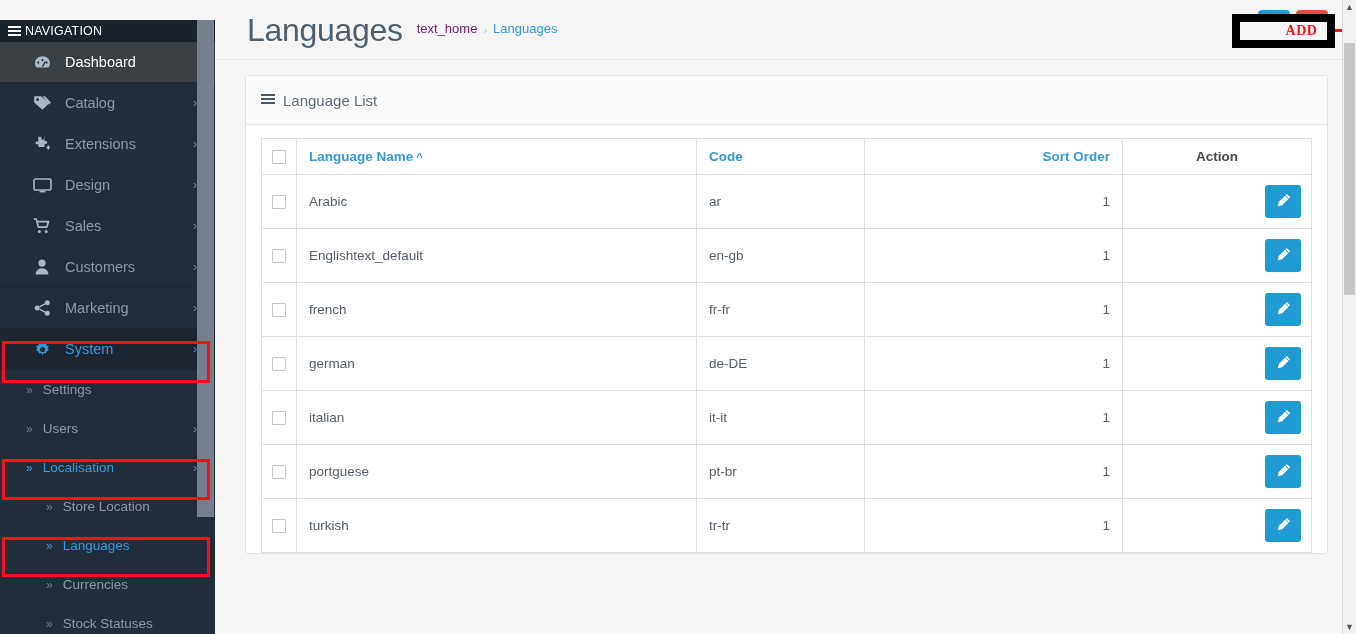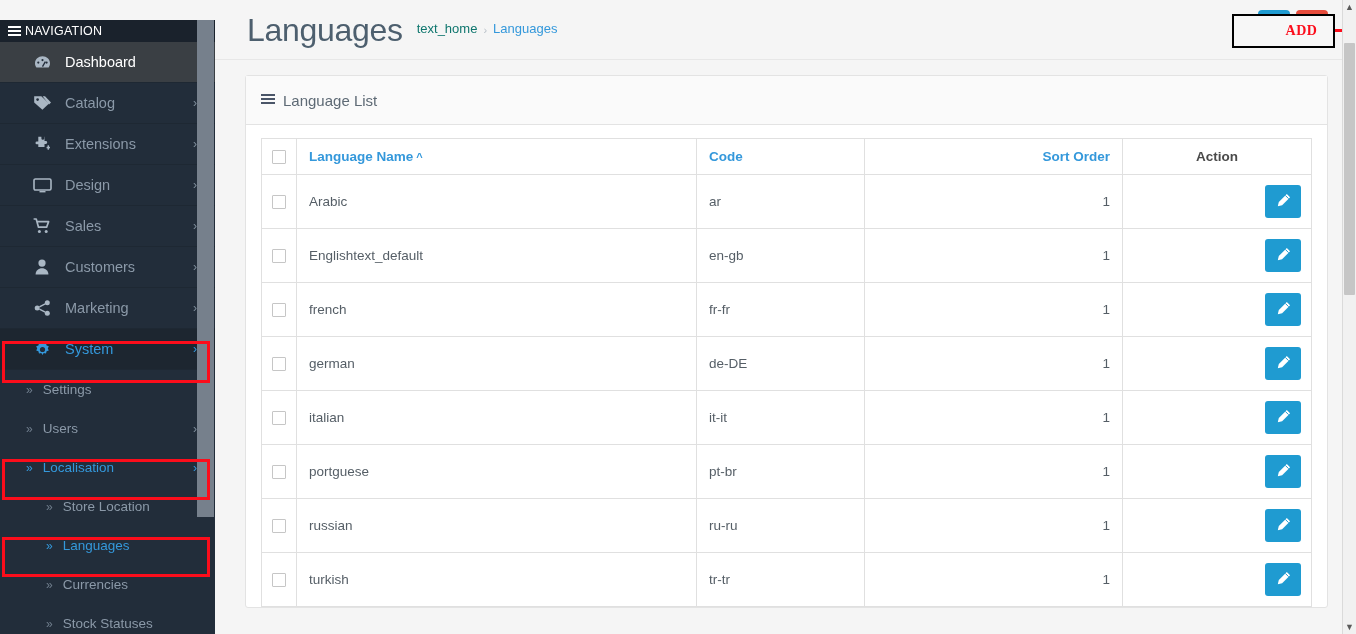--- a/index.html
+++ b/index.html
@@ -124,21 +124,21 @@
   #page-head h1 {
     font-size: 32px; font-weight: 400; color: #4d5f6e;
     letter-spacing: -0.3px;
     line-height: 1;
   }
   .breadcrumb {
     display: flex; align-items: flex-end;
     margin-left: 14px; margin-bottom: 3px;
     font-size: 13px;
   }
-  .breadcrumb a { color: #0f766e; text-decoration: none; }
+  .breadcrumb a { color: #701a75; text-decoration: none; }
   .breadcrumb a.cur { color: #3498db; }
   .breadcrumb .sep { color: #b9c1c8; margin: 0 6px; font-size: 11px; }
 
   .head-actions {
     position: absolute; right: 14px; top: 10px;
     display: flex; gap: 6px;
   }
   .btn-sq {
     width: 32px; height: 32px;
     border: none; border-radius: 4px;
@@ -217,21 +217,21 @@
     background: #1f9bd1; border: none; border-radius: 3px;
     color: #fff; cursor: pointer;
     display: inline-flex; align-items: center; justify-content: center;
   }
 
   
   #anno-add-box {
     position: absolute;
     left: 1017px; top: 14px;
     width: 103px; height: 34px;
-    border: 2px solid #000000;
+    border: 8px solid #000000;
     background: #f7f7f7;
     display: flex; align-items: center; justify-content: center;
     z-index: 40;
     padding-left: 36px;
   }
   #anno-add-box span {
     color: #fc0d1b;
     font-family: "Liberation Serif", serif;
     font-weight: bold;
     font-size: 14px;
@@ -527,32 +527,20 @@
               <td class="c-sort">1</td>
               <td class="c-action"><button class="btn-edit">
                   <span><svg width="15" height="15" viewBox="0 0 15 15">
                       <path d="M10.8 0.9l3.3 3.3-8 8-4.3 1 1-4.3z" fill="#ffffff"></path>
                       <path d="M9.3 2.4l3.3 3.3" stroke="#1f9bd1" stroke-width="1"></path>
                     </svg></span>
                 </button></td>
             </tr>
             <tr>
               <td class="c-chk"><span class="chk"></span></td>
-              <td class="c-name">russian</td>
-              <td class="c-code">ru-ru</td>
-              <td class="c-sort">1</td>
-              <td class="c-action"><button class="btn-edit">
-                  <span><svg width="15" height="15" viewBox="0 0 15 15">
-                      <path d="M10.8 0.9l3.3 3.3-8 8-4.3 1 1-4.3z" fill="#ffffff"></path>
-                      <path d="M9.3 2.4l3.3 3.3" stroke="#1f9bd1" stroke-width="1"></path>
-                    </svg></span>
-                </button></td>
-            </tr>
-            <tr>
-              <td class="c-chk"><span class="chk"></span></td>
               <td class="c-name">turkish</td>
               <td class="c-code">tr-tr</td>
               <td class="c-sort">1</td>
               <td class="c-action"><button class="btn-edit">
                   <span><svg width="15" height="15" viewBox="0 0 15 15">
                       <path d="M10.8 0.9l3.3 3.3-8 8-4.3 1 1-4.3z" fill="#ffffff"></path>
                       <path d="M9.3 2.4l3.3 3.3" stroke="#1f9bd1" stroke-width="1"></path>
                     </svg></span>
                 </button></td>
             </tr>

